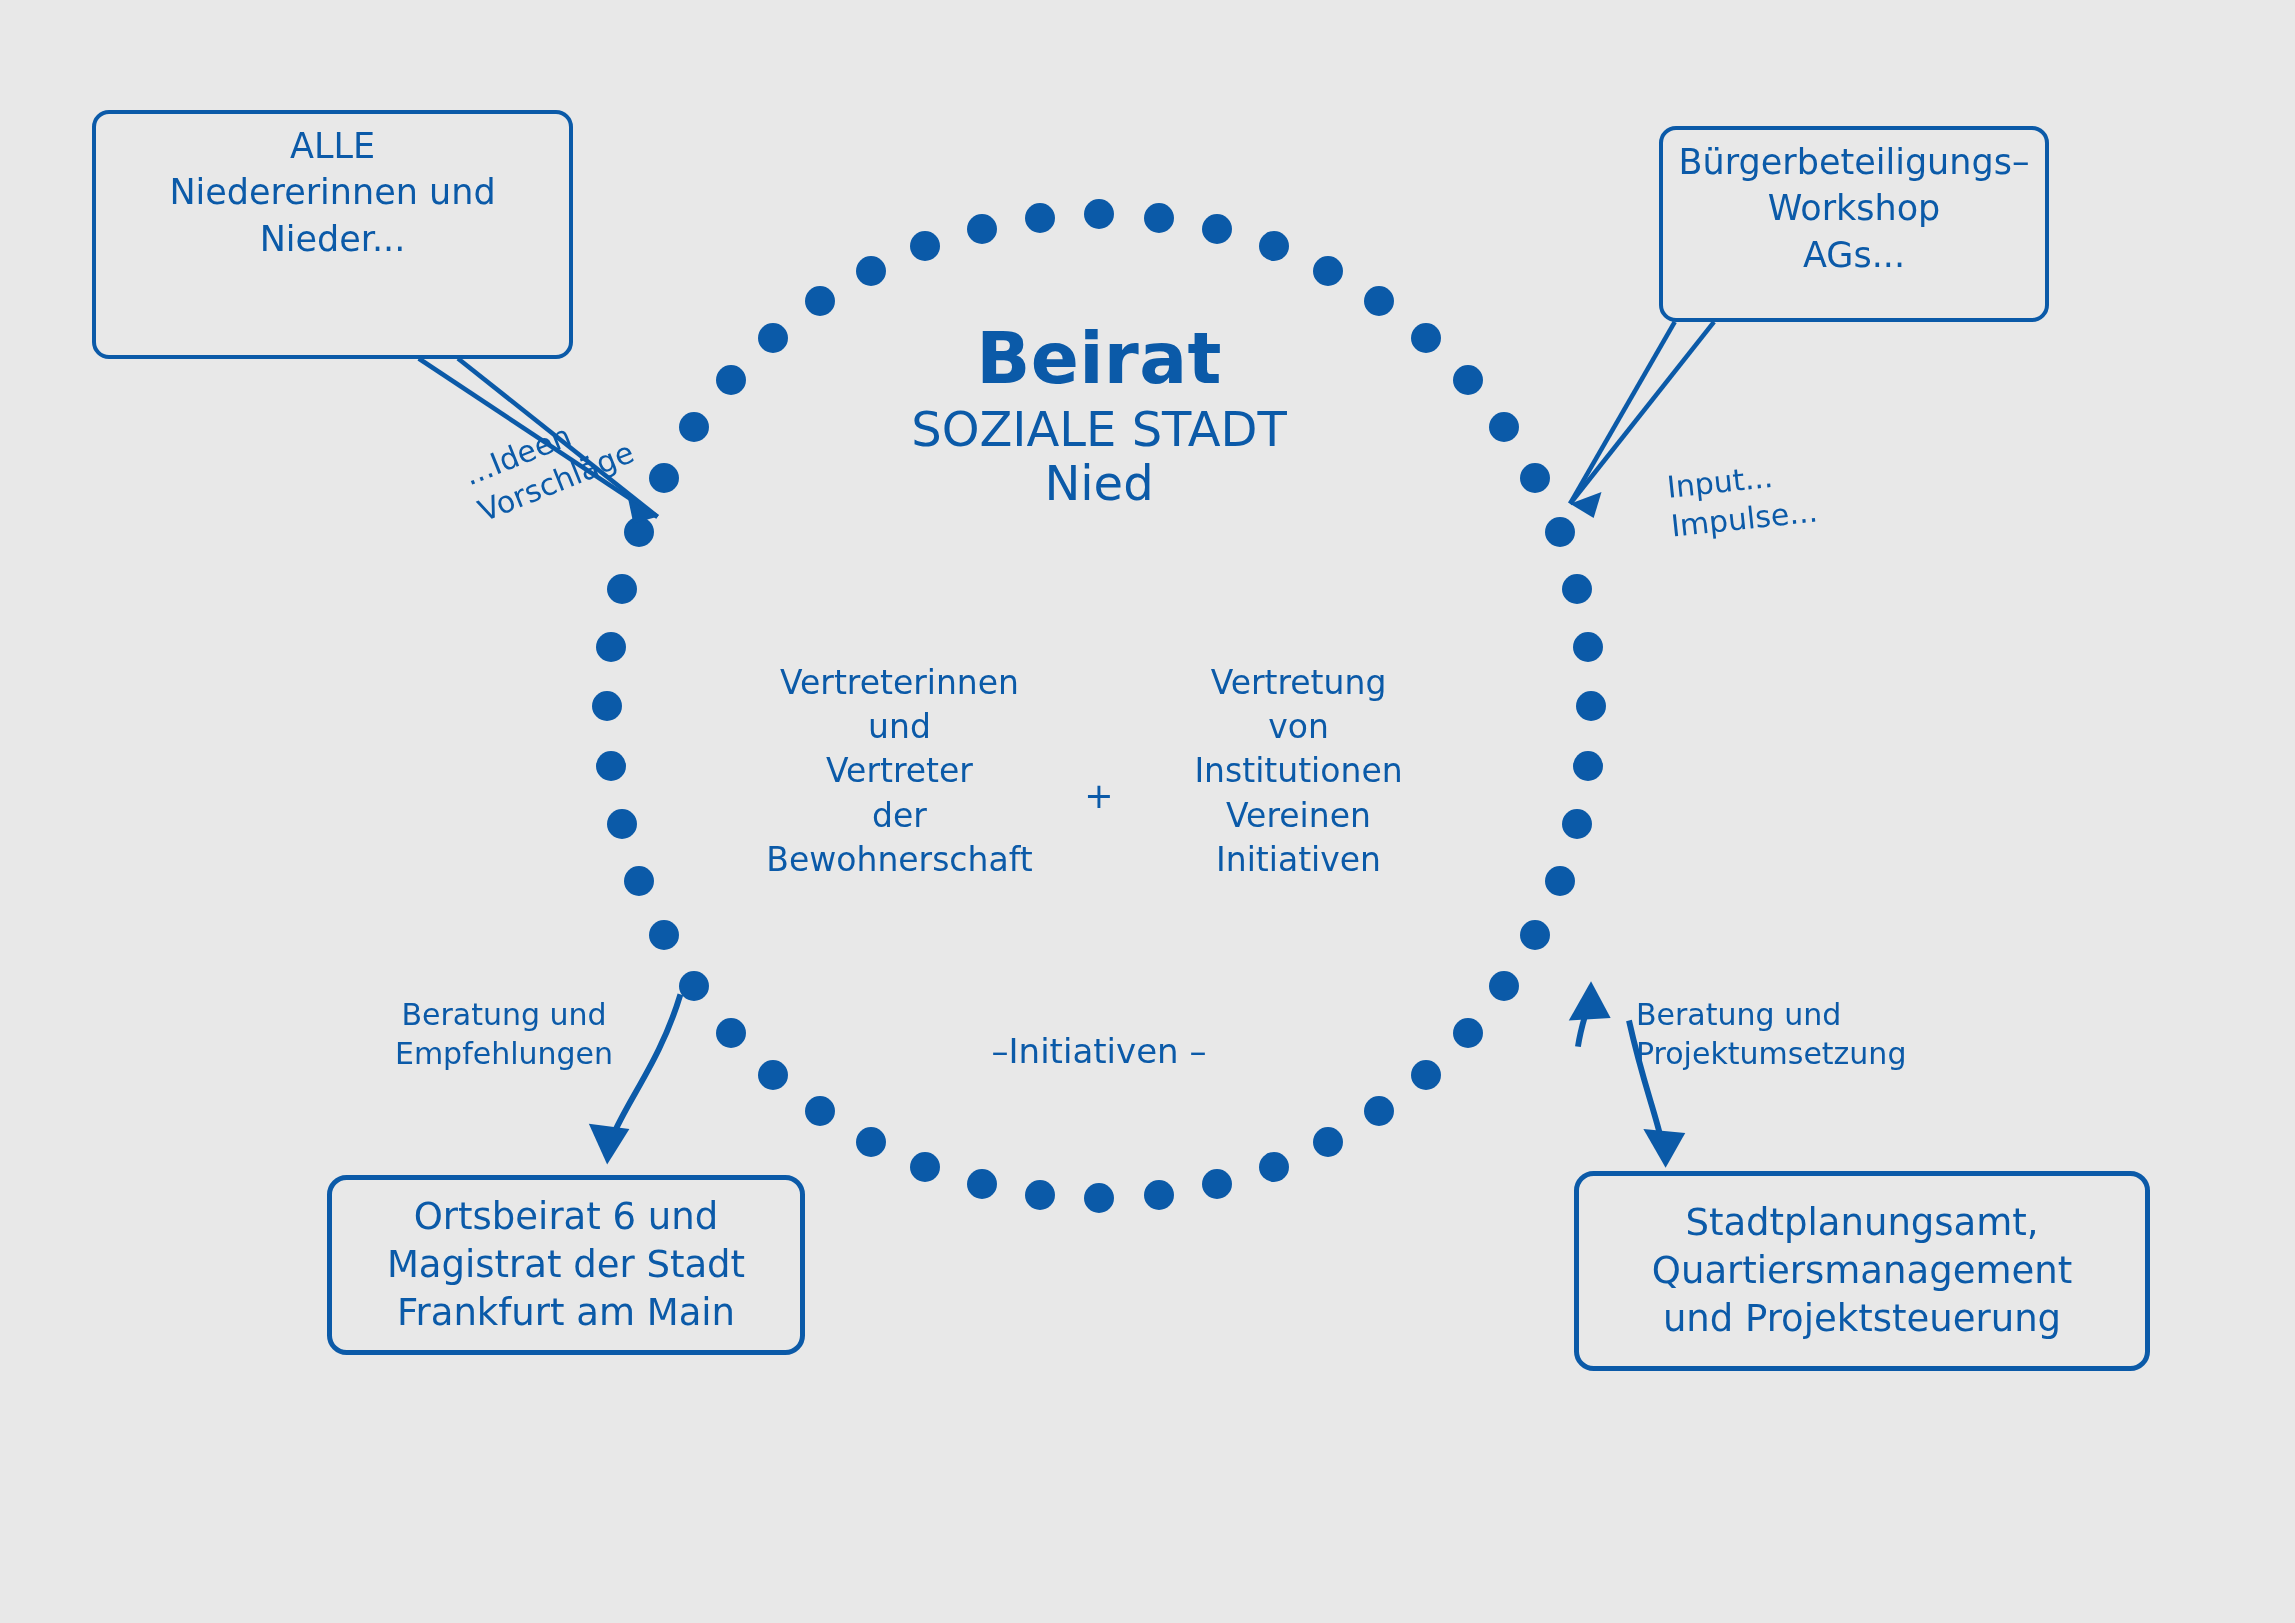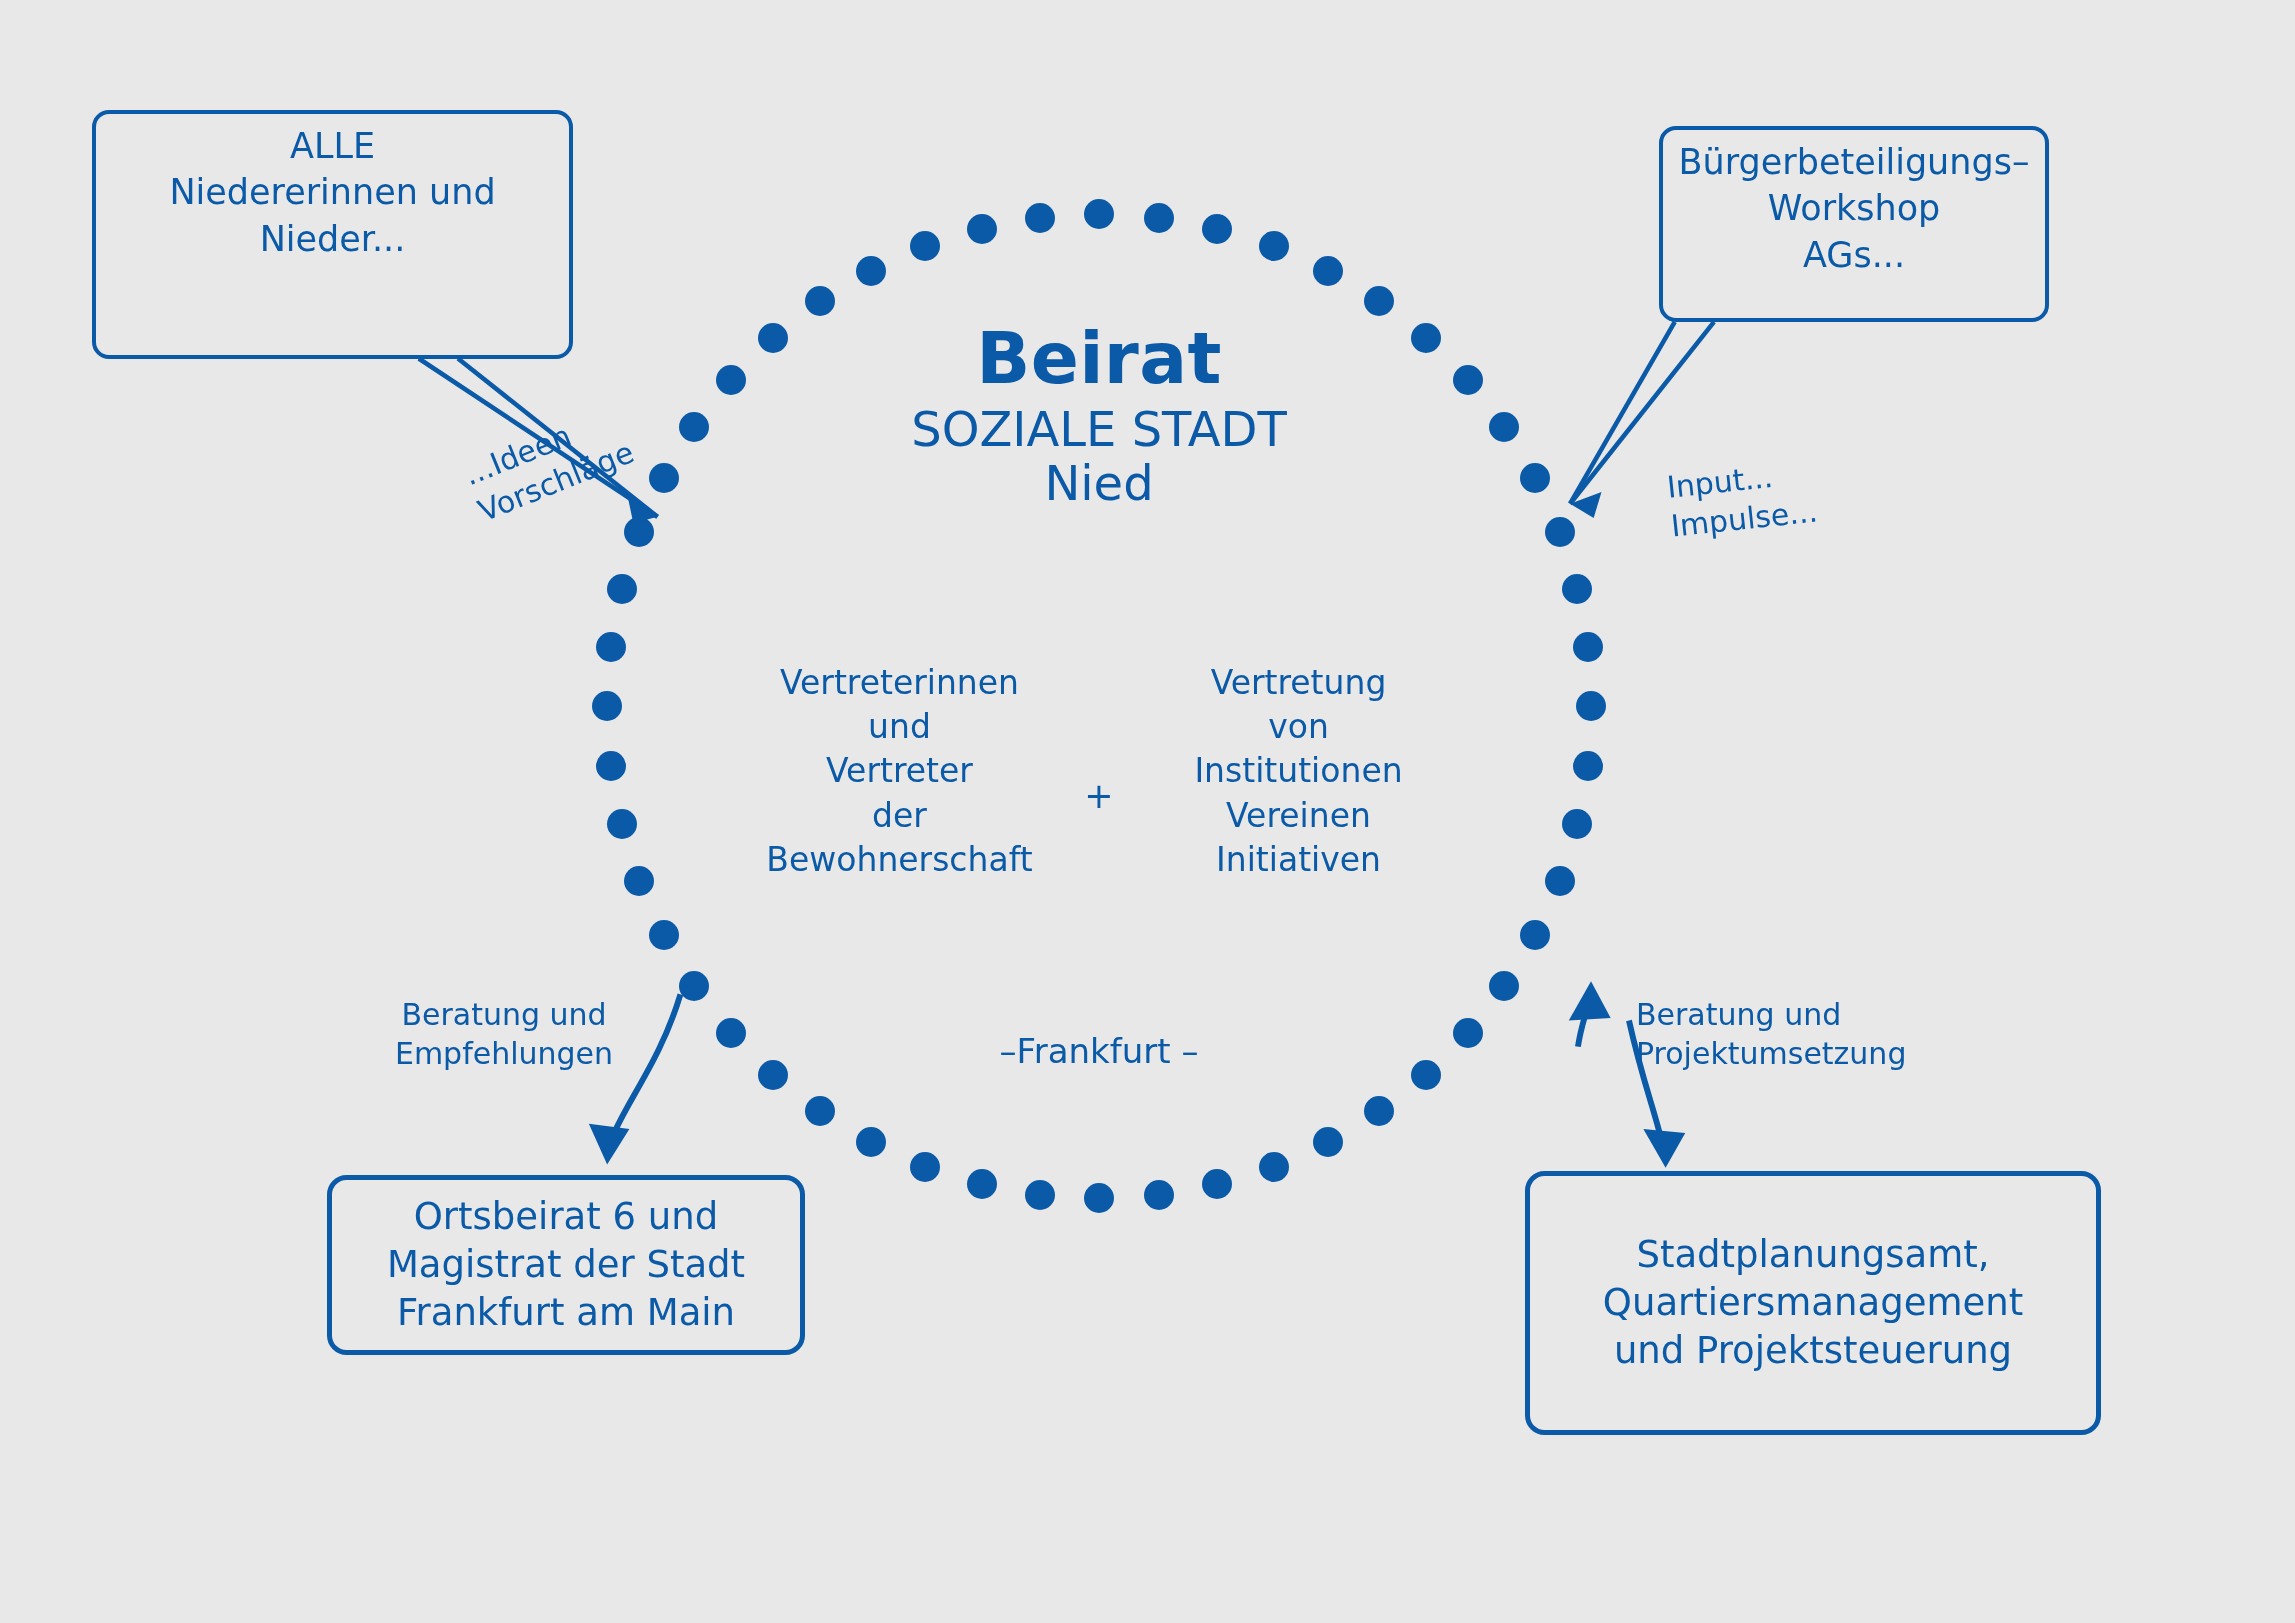--- a/index.html
+++ b/index.html
@@ -139,24 +139,24 @@
     justify-content: center;
   }
   .roundbox .bubble-text { font-size: 37px; line-height: 1.3; }
   #box-ortsbeirat {
     left: 327px;
     top: 1175px;
     width: 478px;
     height: 180px;
   }
   #box-stadtplanungsamt {
-    left: 1525px;
+    left: 1574px;
     top: 1171px;
     width: 576px;
-    height: 264px;
+    height: 200px;
   }
 
   
   .annot {
     position: absolute;
     color: #0b5aa8;
     font-size: 30px;
     line-height: 1.3;
   }
   #annot-ideen {
@@ -281,21 +281,21 @@
     <div id="soziale-stadt">SOZIALE STADT</div>
     <div id="nied">Nied</div>
   </div>
 
   <div id="columns">
     <div class="col">Vertreterinnen<br>und<br>Vertreter<br>der<br>Bewohnerschaft</div>
     <div id="plus-sign">+</div>
     <div class="col">Vertretung<br>von<br>Institutionen<br>Vereinen<br>Initiativen</div>
   </div>
 
-  <div id="stimmrecht">–Frankfurt  –</div>
+  <div id="stimmrecht">–Initiativen  –</div>
 
   <div class="bubble" id="bubble-alle">
     <div class="bubble-text">ALLE<br>Niedererinnen und<br>Nieder...</div>
   </div>
 
   <div class="bubble" id="bubble-workshop">
     <div class="bubble-text">Bürgerbeteiligungs–<br>Workshop<br>AGs...</div>
   </div>
 
   <div class="roundbox" id="box-ortsbeirat">

